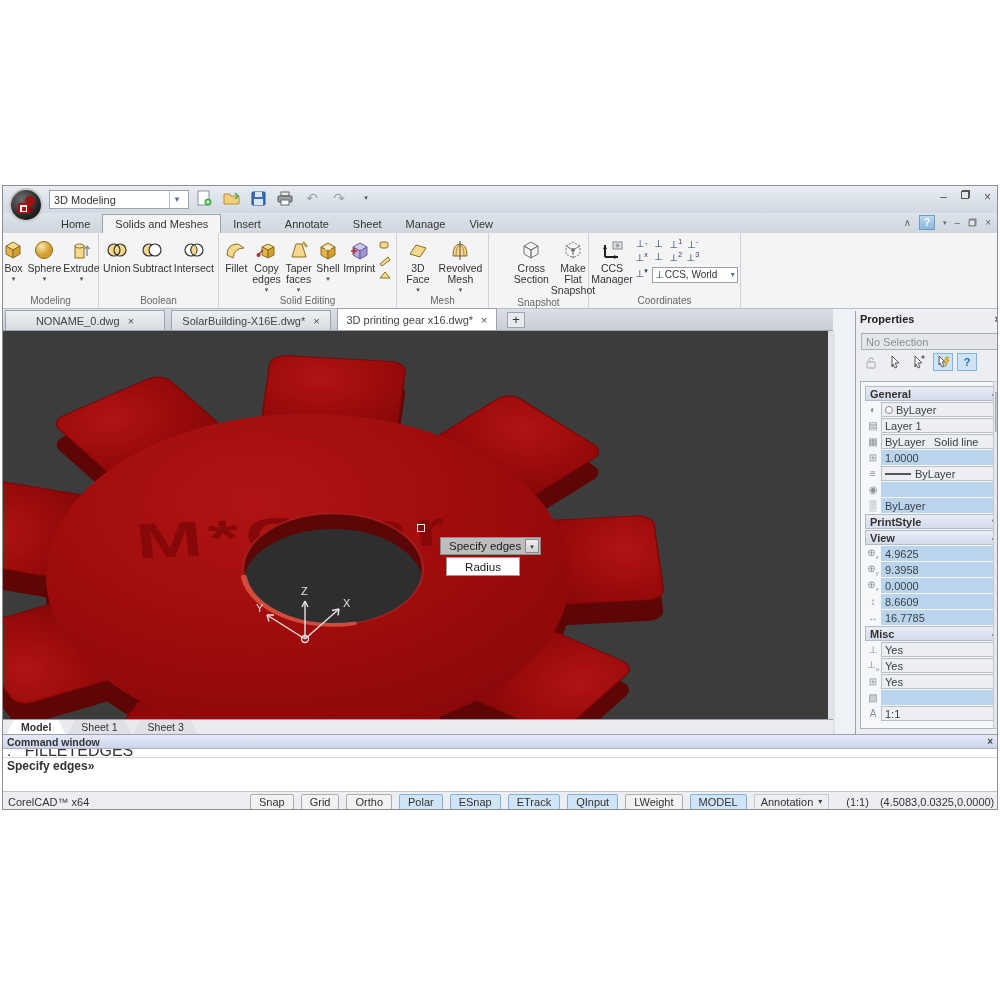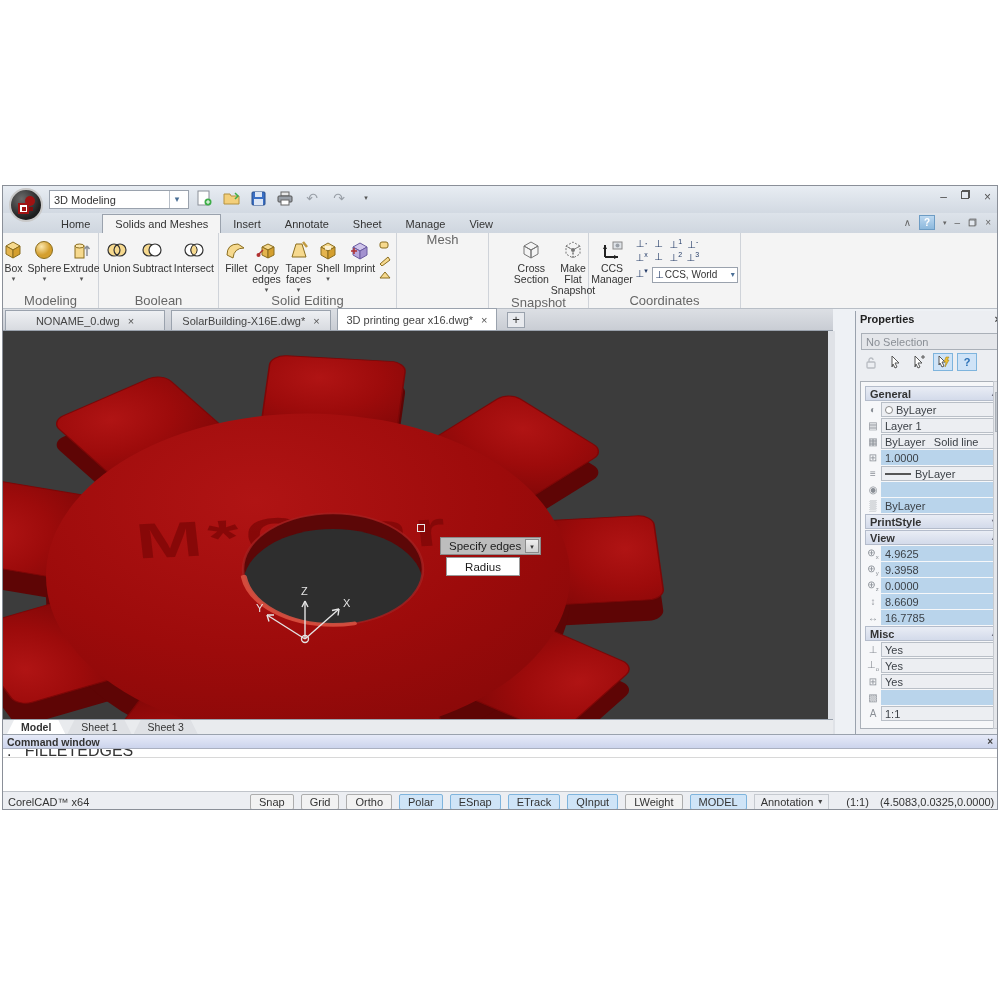--- a/index.html
+++ b/index.html
@@ -26,21 +26,21 @@
   .ribbontabs { position:absolute; top:27px; left:0; right:0; height:20px; background:linear-gradient(#dde3ea,#cfd6df); display:flex; align-items:flex-end; padding-left:46px; }
   .rtab { padding:3px 12px 3px; color:#333; cursor:default; }
   .rtab.active { background:#f4f4f4; border:1px solid #9aa2ad; border-bottom:none; }
   .rtabs-right { position:absolute; right:6px; top:2px; display:flex; align-items:center; gap:8px; font-size:10px; color:#666; }
   .helpbtn { width:16px; height:15px; background:linear-gradient(#bcd8f0,#8cb8dd); border:1px solid #6d9cc4; color:#fff; font-weight:bold; text-align:center; line-height:14px; }
 
   
   .ribbon { position:absolute; top:47px; left:0; right:0; height:76px; background:#f4f4f4; border-bottom:1px solid #b8bec6; display:flex; }
   .rgroup { position:relative; height:100%; border-right:1px solid #cfd3d9; display:flex; flex-direction:column; }
   .rgroup-body { flex:1; display:flex; align-items:flex-start; justify-content:center; gap:2px; padding:3px 4px 0; }
-  .rgroup-label { height:14px; text-align:center; color:#666; font-size:13px; line-height:13px; }
+  .rgroup-label { height:14px; text-align:center; color:#666; font-size:10px; line-height:13px; }
   .rbtn { display:flex; flex-direction:column; align-items:center; width:44px; cursor:default; padding-top:1px; }
   .rbtn .ric { height:26px; display:flex; align-items:center; justify-content:center; }
   .rbtn .rlabel { font-size:10.5px; text-align:center; line-height:11px; color:#333; }
   .rbtn .darr { font-size:7px; color:#555; margin-top:1px; }
   .ministack { display:flex; flex-direction:column; gap:1px; justify-content:flex-start; padding-top:3px; }
   .coordgrid { display:flex; flex-direction:column; gap:1px; padding-top:2px; }
   .coordrow { display:flex; gap:3px; }
   .axmini { font-size:10px; color:#223a66; width:14px; text-align:center; }
   .axmini sup { font-size:7px; }
   .ccs-select { display:flex; align-items:center; width:86px; height:16px; border:1px solid #9aa2ad; background:#fff; padding:0 2px; margin-top:2px; }
@@ -331,20 +331,42 @@
               </svg></span>
           <span><svg width="14" height="12" viewBox="0 0 14 12">
                 <path d="M2 9l5-6 5 6z" fill="#f6d98e" stroke="#8a6d1f"></path>
               </svg></span>
         </div>
       </div>
       <div class="rgroup-label">Solid Editing</div>
     </div>
 
     <div class="rgroup" style="width:92px;">
+      <div class="rgroup-body">
+        <div class="rbtn" style="width:36px;">
+          <span class="ric">
+              <svg width="24" height="20" viewBox="0 0 24 20">
+                <polygon points="4,14 10,5 20,8 14,17" fill="#f6d98e" stroke="#8a6d1f"></polygon>
+              </svg>
+            </span>
+          <span class="rlabel">3D Face</span>
+          <span class="darr">▾</span>
+        </div>
+        <div class="rbtn" style="width:50px;">
+          <span class="ric">
+              <svg width="24" height="22" viewBox="0 0 24 22">
+                <path d="M5 17 Q5 5 12 5 Q19 5 19 17 Z" fill="#f6d98e" stroke="#8a6d1f"></path>
+                <path d="M8 17Q8 7 12 6M16 17Q16 7 12 6" fill="none" stroke="#8a6d1f" stroke-width=".7"></path>
+                <path d="M12 2v19" stroke="#555" stroke-width="1"></path>
+              </svg>
+            </span>
+          <span class="rlabel">Revolved Mesh</span>
+          <span class="darr">▾</span>
+        </div>
+      </div>
       <div class="rgroup-label">Mesh</div>
     </div>
 
     <div class="rgroup" style="width:100px;">
       <div class="rgroup-body">
         <div class="rbtn" style="width:44px;margin-left:32px;">
           <span class="ric">
               <svg width="22" height="22" viewBox="0 0 22 22">
                 <polygon points="4,7 11,3 18,7 11,11" fill="none" stroke="#777"></polygon>
                 <polygon points="4,7 11,11 11,19 4,15" fill="none" stroke="#777"></polygon>
@@ -683,20 +705,21 @@
   </div>
 
   <div class="cmdwin">
     <div class="cmd-title">
       <span>Command window</span>
       <span class="cclose">×</span>
     </div>
     <div class="cmd-hist">
       <div>: _FILLETEDGES</div>
     </div>
+    <div class="cmd-prompt">Specify edges»</div>
   </div>
 
   <div class="statusbar">
     <span class="sb-app">CorelCAD™ x64</span>
     <div class="sb-toggles">
       <span class="tg" data-state="off">Snap</span>
       <span class="tg" data-state="off">Grid</span>
       <span class="tg" data-state="off">Ortho</span>
       <span class="tg" data-state="on">Polar</span>
       <span class="tg" data-state="on">ESnap</span>

